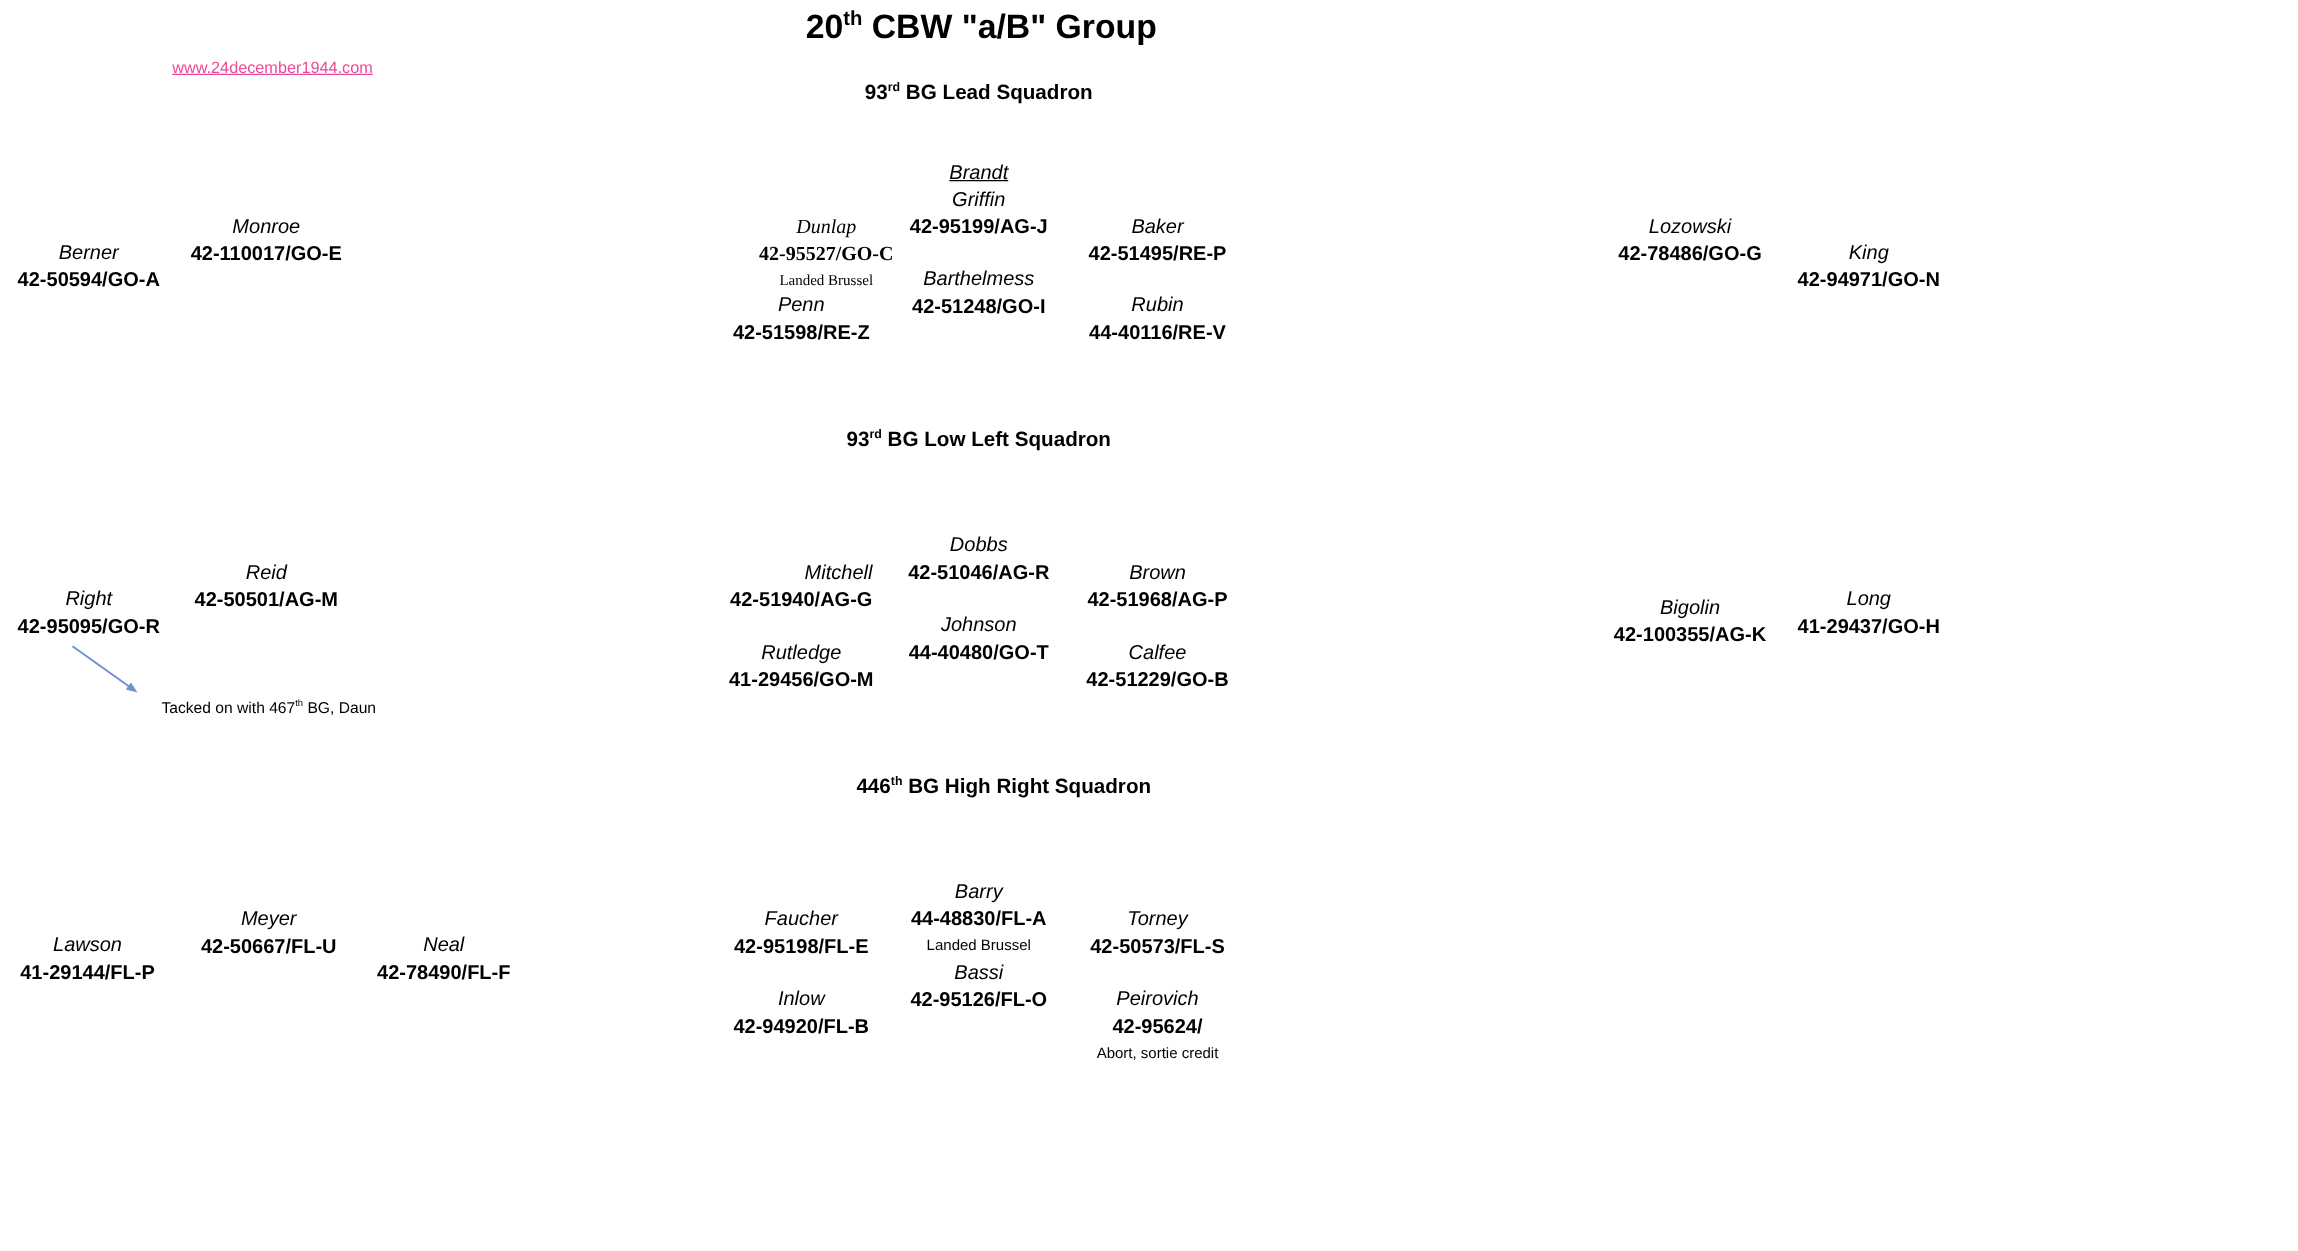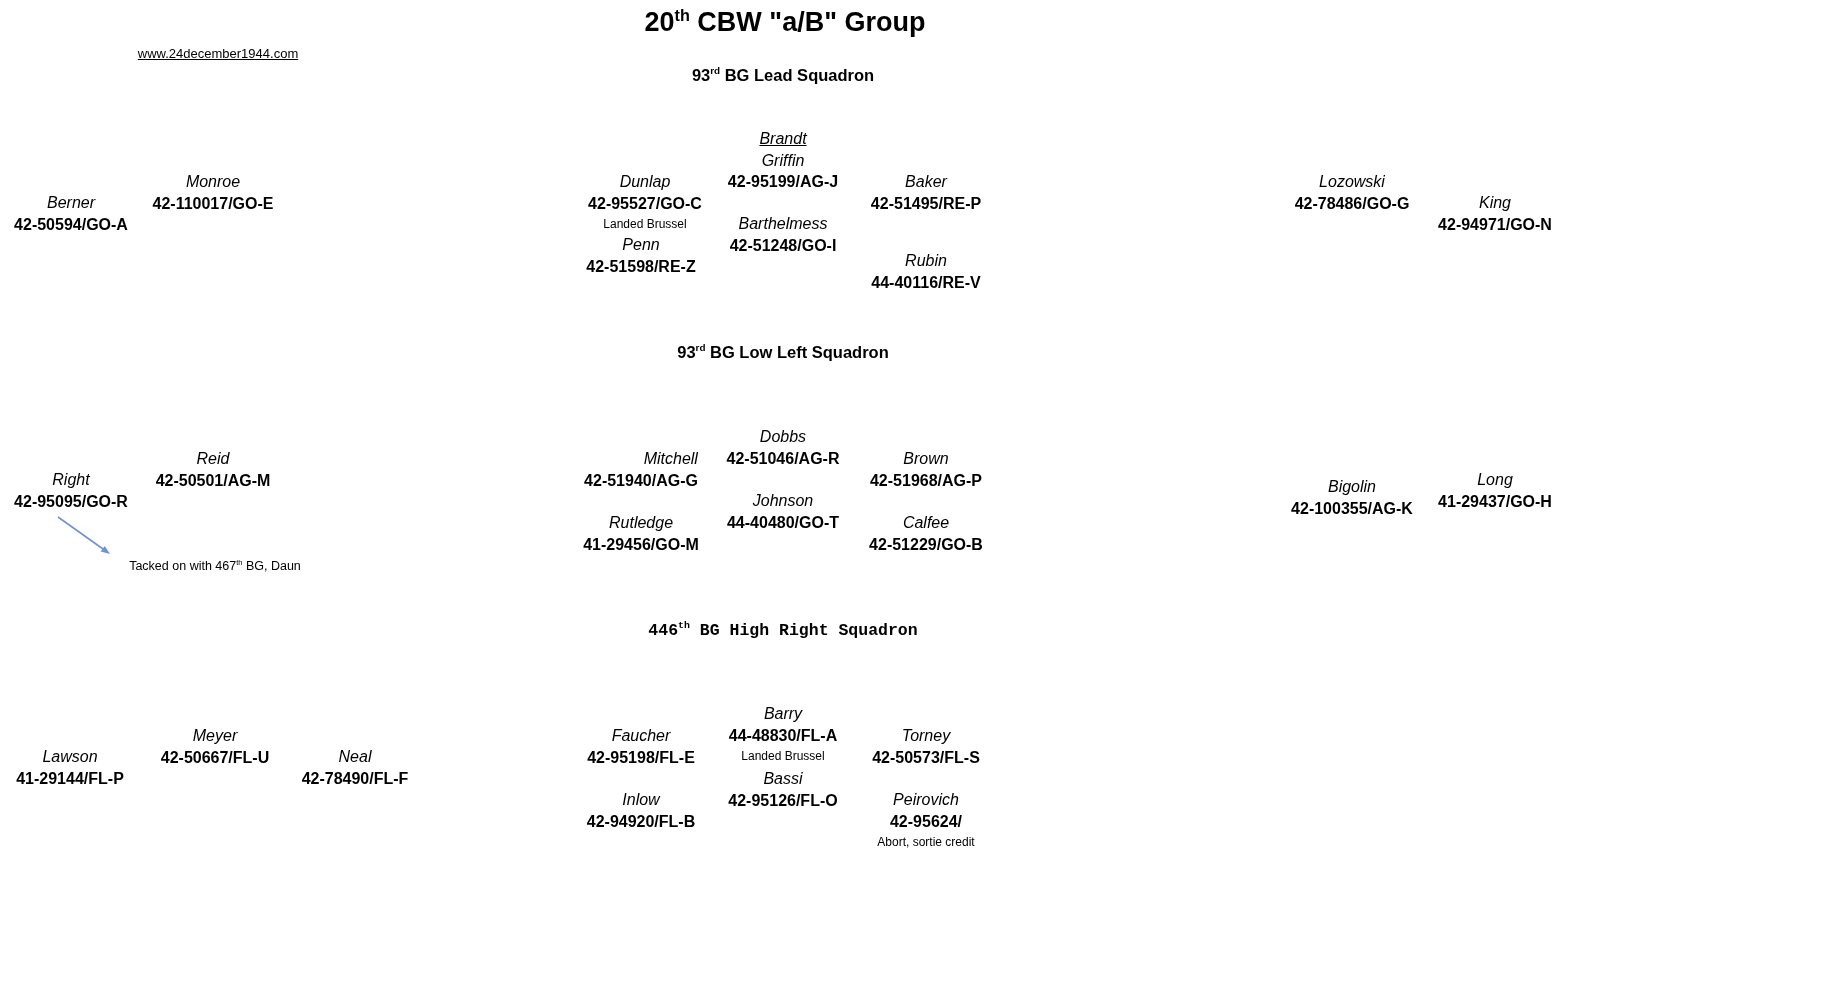--- a/index.html
+++ b/index.html
@@ -72,30 +72,30 @@
     top: 512px;
   }
 </style>
 </head>
 <body>
 
 <div id="canvas">
 
   <h1 class="title"><span>20</span><sup>th</sup><span> CBW "a/B" Group</span></h1>
 
-  <a class="site-link" href="#" style="color: #000000;">www.24december1944.com</a>
+  <a class="site-link" href="#" style="color: #ec4899;">www.24december1944.com</a>
 
   <div id="formation">
       <div class="sq-heading" style="left: 783px; top: 65px;"><span>93</span><sup>rd</sup><span> BG Lead Squadron</span></div>
       <div class="ac" style="left: 783px; top: 128px;">
         <div class="pilot u">Brandt</div>
         <div class="pilot">Griffin</div>
         <div class="serial">42-95199/AG-J</div>
       </div>
-      <div class="ac" style="left: 645px; top: 171px;">
+      <div class="ac" style="left: 661px; top: 171px; font-family: Liberation Serif, serif;">
         <div class="pilot">Dunlap</div>
         <div class="serial">42-95527/GO-C</div>
         <div class="note">Landed Brussel</div>
       </div>
       <div class="ac" style="left: 926px; top: 171px;">
         <div class="pilot">Baker</div>
         <div class="serial">42-51495/RE-P</div>
       </div>
       <div class="ac" style="left: 213px; top: 171px;">
         <div class="pilot">Monroe</div>
@@ -114,21 +114,21 @@
         <div class="serial">42-94971/GO-N</div>
       </div>
       <div class="ac" style="left: 783px; top: 213px;">
         <div class="pilot">Barthelmess</div>
         <div class="serial">42-51248/GO-I</div>
       </div>
       <div class="ac" style="left: 641px; top: 234px;">
         <div class="pilot">Penn</div>
         <div class="serial">42-51598/RE-Z</div>
       </div>
-      <div class="ac" style="left: 926px; top: 250px;">
+      <div class="ac" style="left: 926px; top: 234px;">
         <div class="pilot">Rubin</div>
         <div class="serial">44-40116/RE-V</div>
       </div>
       <div class="sq-heading" style="left: 783px; top: 342px;"><span>93</span><sup>rd</sup><span> BG Low Left Squadron</span></div>
       <div class="ac" style="left: 783px; top: 426px;">
         <div class="pilot">Dobbs</div>
         <div class="serial">42-51046/AG-R</div>
       </div>
       <div class="ac" style="left: 641px; top: 448px; text-align: right;">
         <div class="pilot">Mitchell</div>
@@ -159,21 +159,21 @@
         <div class="serial">44-40480/GO-T</div>
       </div>
       <div class="ac" style="left: 641px; top: 512px;">
         <div class="pilot">Rutledge</div>
         <div class="serial">41-29456/GO-M</div>
       </div>
       <div class="ac" style="left: 926px; top: 512px;">
         <div class="pilot">Calfee</div>
         <div class="serial">42-51229/GO-B</div>
       </div>
-      <div class="sq-heading" style="left: 783px; top: 620px; font-family: Liberation Mono, monospace;"><span>446</span><sup>th</sup><span> BG High Right Squadron</span></div>
+      <div class="sq-heading" style="left: 803px; top: 620px;"><span>446</span><sup>th</sup><span> BG High Right Squadron</span></div>
       <div class="ac" style="left: 783px; top: 703px;">
         <div class="pilot">Barry</div>
         <div class="serial">44-48830/FL-A</div>
         <div class="note">Landed Brussel</div>
       </div>
       <div class="ac" style="left: 641px; top: 725px;">
         <div class="pilot">Faucher</div>
         <div class="serial">42-95198/FL-E</div>
       </div>
       <div class="ac" style="left: 926px; top: 725px;">

